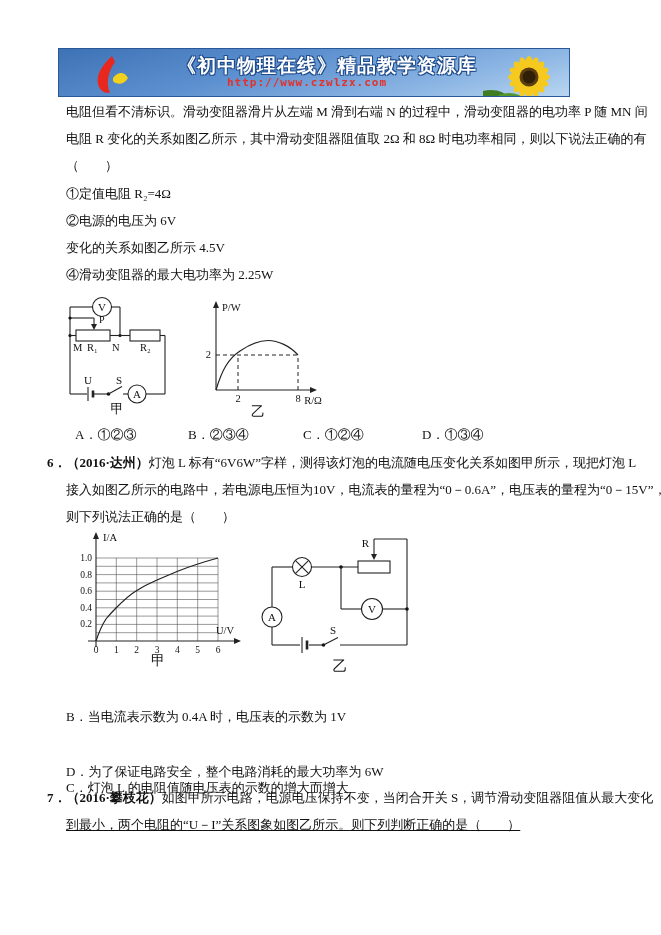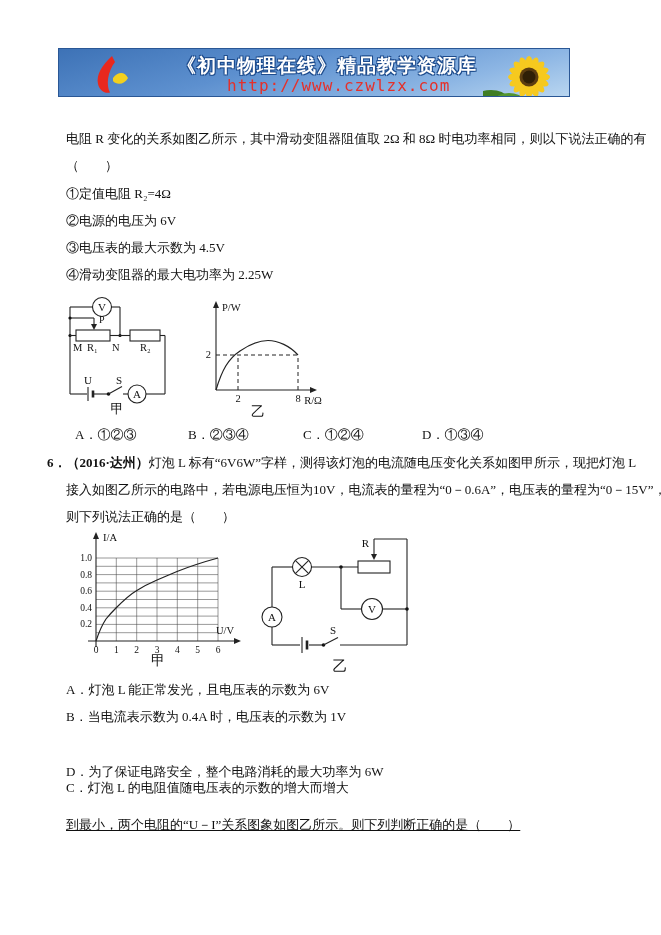--- a/index.html
+++ b/index.html
@@ -13,21 +13,21 @@
     position:absolute;left:58px;top:48px;width:512px;height:49px;
     background:linear-gradient(165deg,#3d72b6 0%,#5d90cf 40%,#8db6e4 75%,#b9d6f0 100%);
     border:1px solid #2a5795;box-sizing:border-box;overflow:hidden;
   }
   .banner-title{
     position:absolute;left:118px;top:4px;font-size:19px;font-weight:bold;color:#ffffff;
     letter-spacing:1px;
     text-shadow:1px 1px 0 #1d4b8c,-1px -1px 0 #1d4b8c,1px -1px 0 #1d4b8c,-1px 1px 0 #1d4b8c;
   }
   .banner-url{
-    position:absolute;left:168px;top:27px;font-size:16px;font-weight:normal;color:#e5302a;
+    position:absolute;left:168px;top:27px;font-size:11px;font-weight:bold;color:#e5302a;
     font-family:"DejaVu Sans Mono","Liberation Mono",monospace;letter-spacing:1px;
   }
   .fig{position:absolute;}
   .fig text{fill:#111;font-family:"Liberation Serif","DejaVu Serif",serif;}
   .wire{stroke:#222;stroke-width:1.1;fill:none;}
   .thick{stroke:#222;stroke-width:2.6;fill:none;}
   .box{stroke:#222;stroke-width:1.1;fill:#ffffff;}
   .dash{stroke:#222;stroke-width:1;fill:none;stroke-dasharray:4 3;}
   .grid{stroke:#444;stroke-width:0.55;fill:none;}
   .curve{stroke:#222;stroke-width:1.2;fill:none;}
@@ -56,26 +56,27 @@
         <ellipse cx="46" cy="27" rx="21" ry="5.6" fill="#f6c91f" transform="rotate(90 46 27)"></ellipse>
         <ellipse cx="46" cy="27" rx="21" ry="5.6" fill="#f6c91f" transform="rotate(112.5 46 27)"></ellipse>
         <ellipse cx="46" cy="27" rx="21" ry="5.6" fill="#f6c91f" transform="rotate(135 46 27)"></ellipse>
         <ellipse cx="46" cy="27" rx="21" ry="5.6" fill="#f6c91f" transform="rotate(157.5 46 27)"></ellipse>
         <circle cx="46" cy="27" r="9.5" fill="#5c3d10"></circle>
         <circle cx="46" cy="27" r="6.5" fill="#2f1f06"></circle>
       </g>
     </svg>
   </div>
 
+  <div class="t" style="left:66px;top:104px;">电阻但看不清标识。滑动变阻器滑片从左端 M 滑到右端 N 的过程中，滑动变阻器的电功率 P 随 MN 间</div>
   <div class="t" style="left:66px;top:131px;">电阻 R 变化的关系如图乙所示，其中滑动变阻器阻值取 2Ω 和 8Ω 时电功率相同，则以下说法正确的有</div>
   <div class="t" style="left:66px;top:158px;">（　　）</div>
 
   <div class="t" style="left:66px;top:186px;">①定值电阻 R₂=4Ω</div>
   <div class="t" style="left:66px;top:213px;">②电源的电压为 6V</div>
-  <div class="t" style="left:66px;top:240px;">③电压表的最大示数为 4.5V</div>
+  <div class="t" style="left:66px;top:240px;">变化的关系如图乙所示 4.5V</div>
   <div class="t" style="left:66px;top:267px;">④滑动变阻器的最大电功率为 2.25W</div>
 
   <svg class="fig" style="left:60px;top:294px;" width="115" height="122" viewBox="0 0 115 122">
 
     <circle class="box" cx="42" cy="13" r="9.5"></circle>
     <text x="42" y="17" font-size="11" text-anchor="middle">V</text>
     <line class="wire" x1="32.5" y1="13" x2="10" y2="13"></line>
     <line class="wire" x1="51.5" y1="13" x2="60" y2="13"></line>
     <line class="wire" x1="60" y1="13" x2="60" y2="41.5"></line>
 
@@ -222,20 +223,22 @@
     <line class="wire" x1="52" y1="104" x2="52" y2="120"></line>
     <line class="thick" x1="57" y1="107.5" x2="57" y2="116.5"></line>
     <line class="wire" x1="59" y1="112" x2="72" y2="112"></line>
     <circle class="dot" cx="73.5" cy="112" r="1.8"></circle>
     <line class="wire" x1="73.5" y1="112" x2="88" y2="104.5"></line>
     <text x="80" y="101" font-size="11">S</text>
     <line class="wire" x1="90" y1="112" x2="157" y2="112"></line>
     <text x="90" y="138" font-size="15" text-anchor="middle">乙</text>
   </svg>
 
-  <div class="t" style="left:66px;top:682px;">A．灯泡 L 能正常发光，且电压表的示数为 6V</div>
   <div class="t" style="left:66px;top:709px;">B．当电流表示数为 0.4A 时，电压表的示数为 1V</div>
   <div class="t" style="left:66px;top:780px;">C．灯泡 L 的电阻值随电压表的示数的增大而增大</div>
   <div class="t" style="left:66px;top:764px;">D．为了保证电路安全，整个电路消耗的最大功率为 6W</div>
 
+  <div class="t" style="left:47px;top:790px;">
+    <span class="bold">7．</span><span class="bold">（2016·攀枝花）</span><span>如图甲所示电路，电源电压保持不变，当闭合开关 S，调节滑动变阻器阻值从最大变化</span>
+  </div>
   <div class="t" style="left:66px;top:817px;text-decoration:underline;">到最小，两个电阻的“U－I”关系图象如图乙所示。则下列判断正确的是（　　）</div>
 
 </div>
 
 </body></html>

